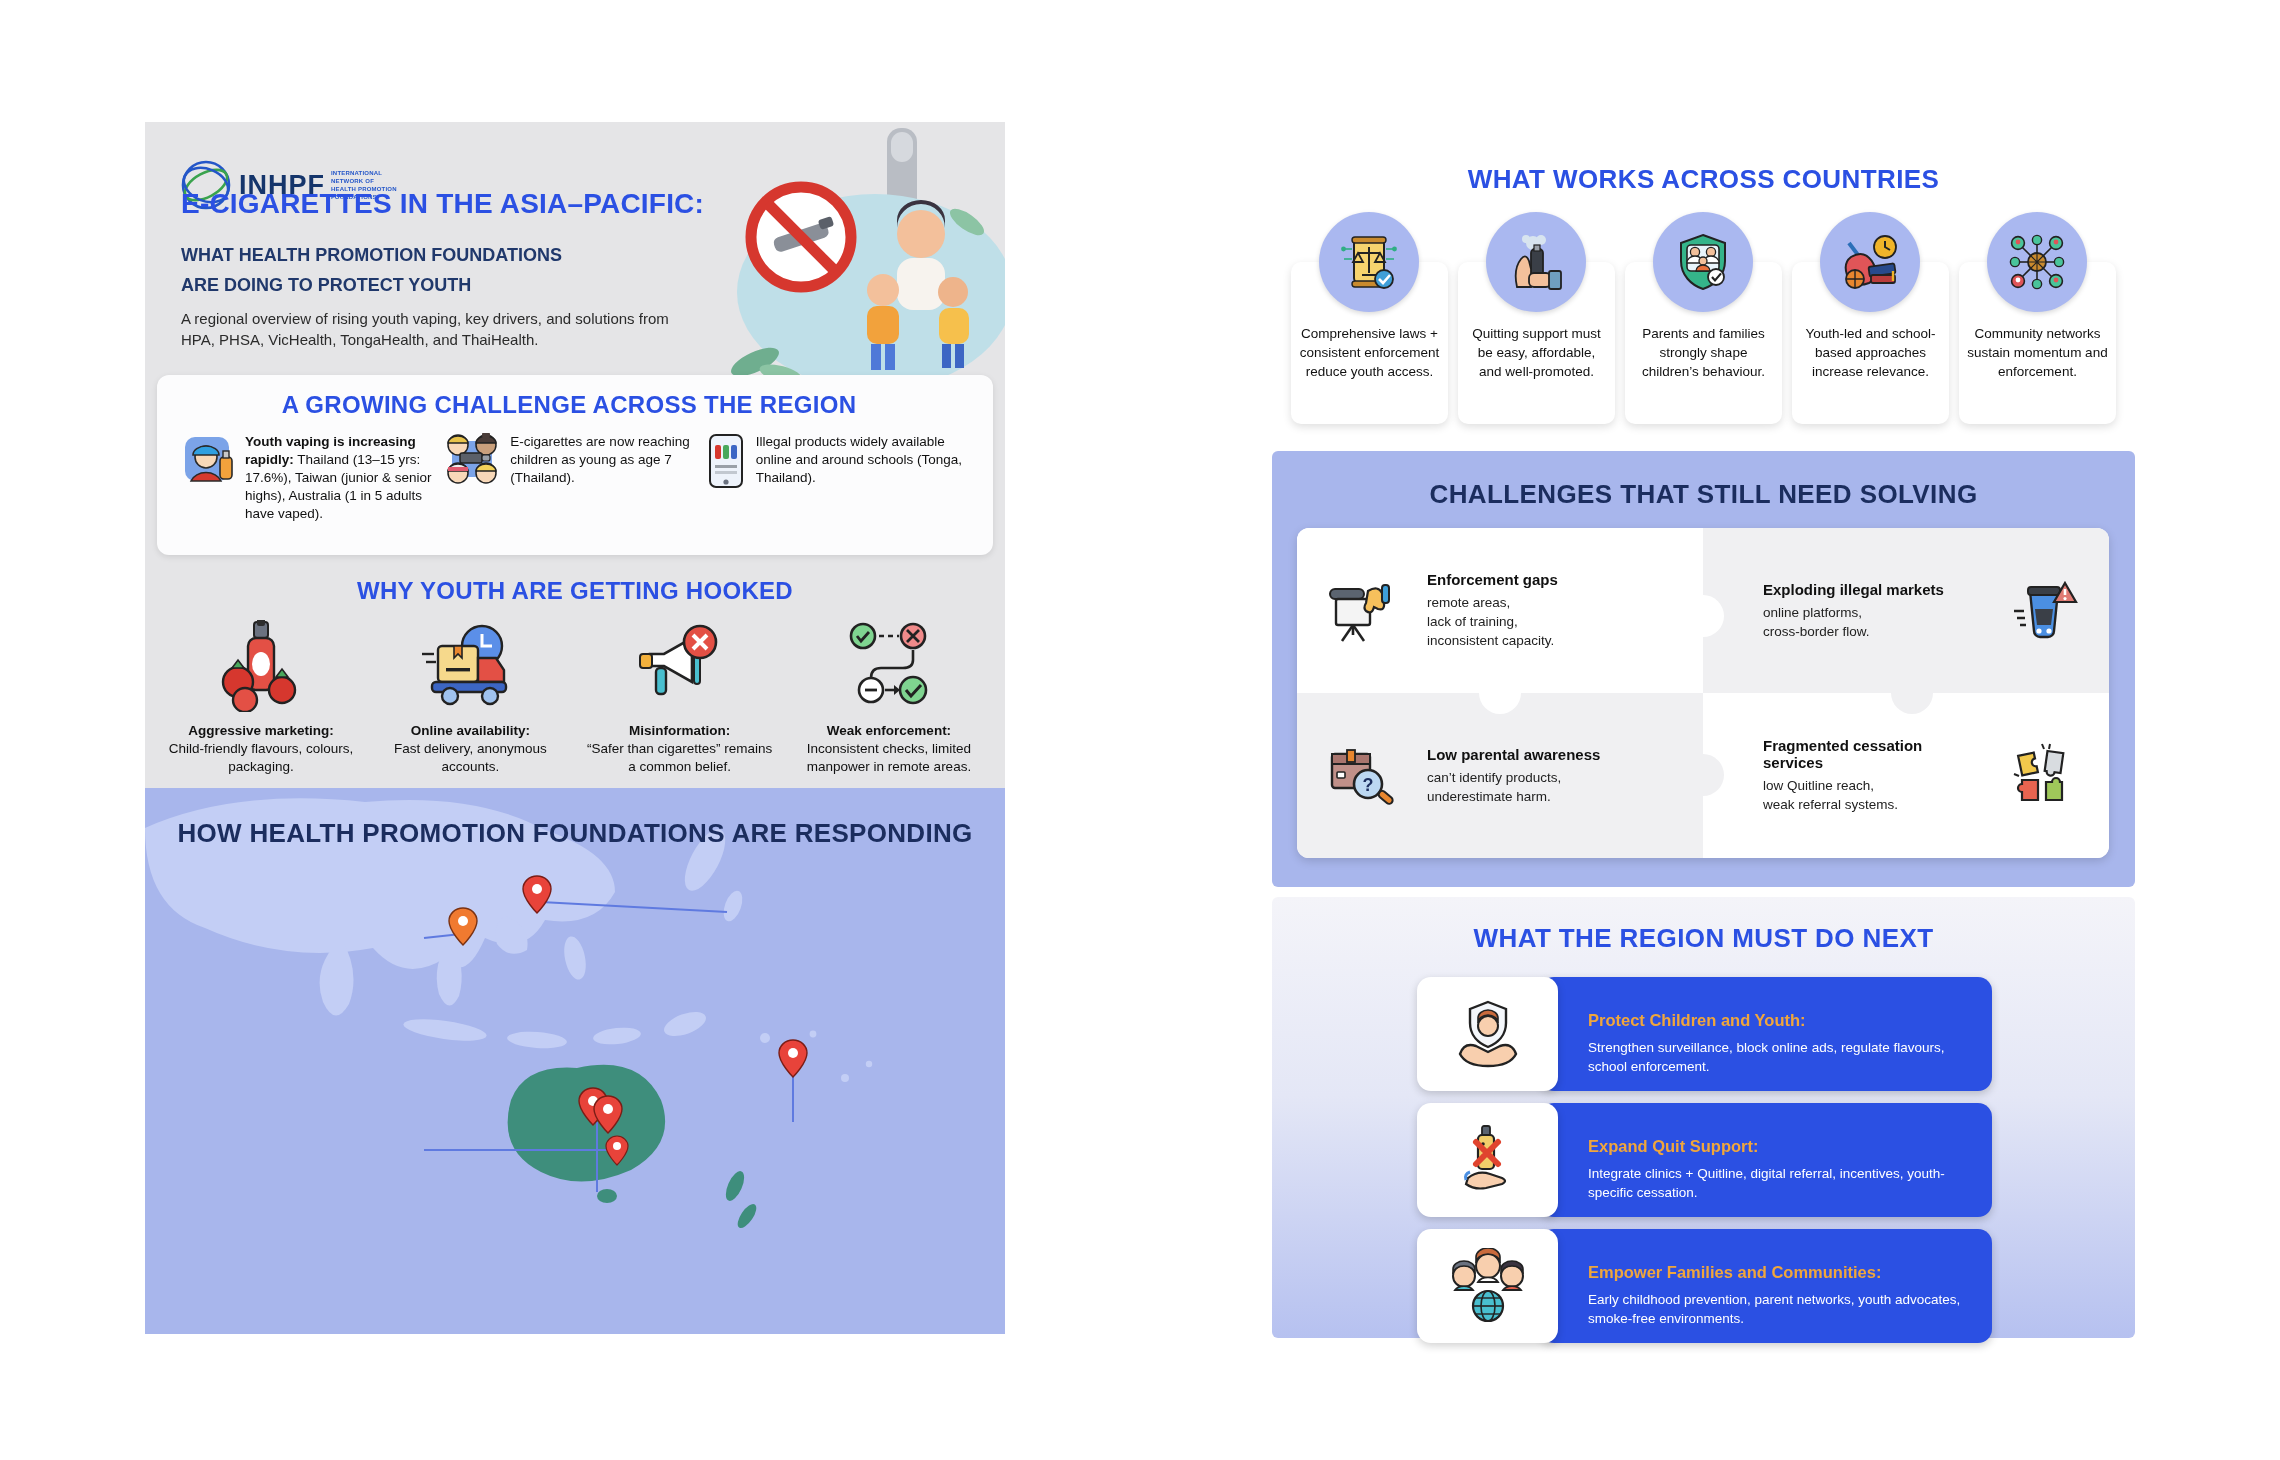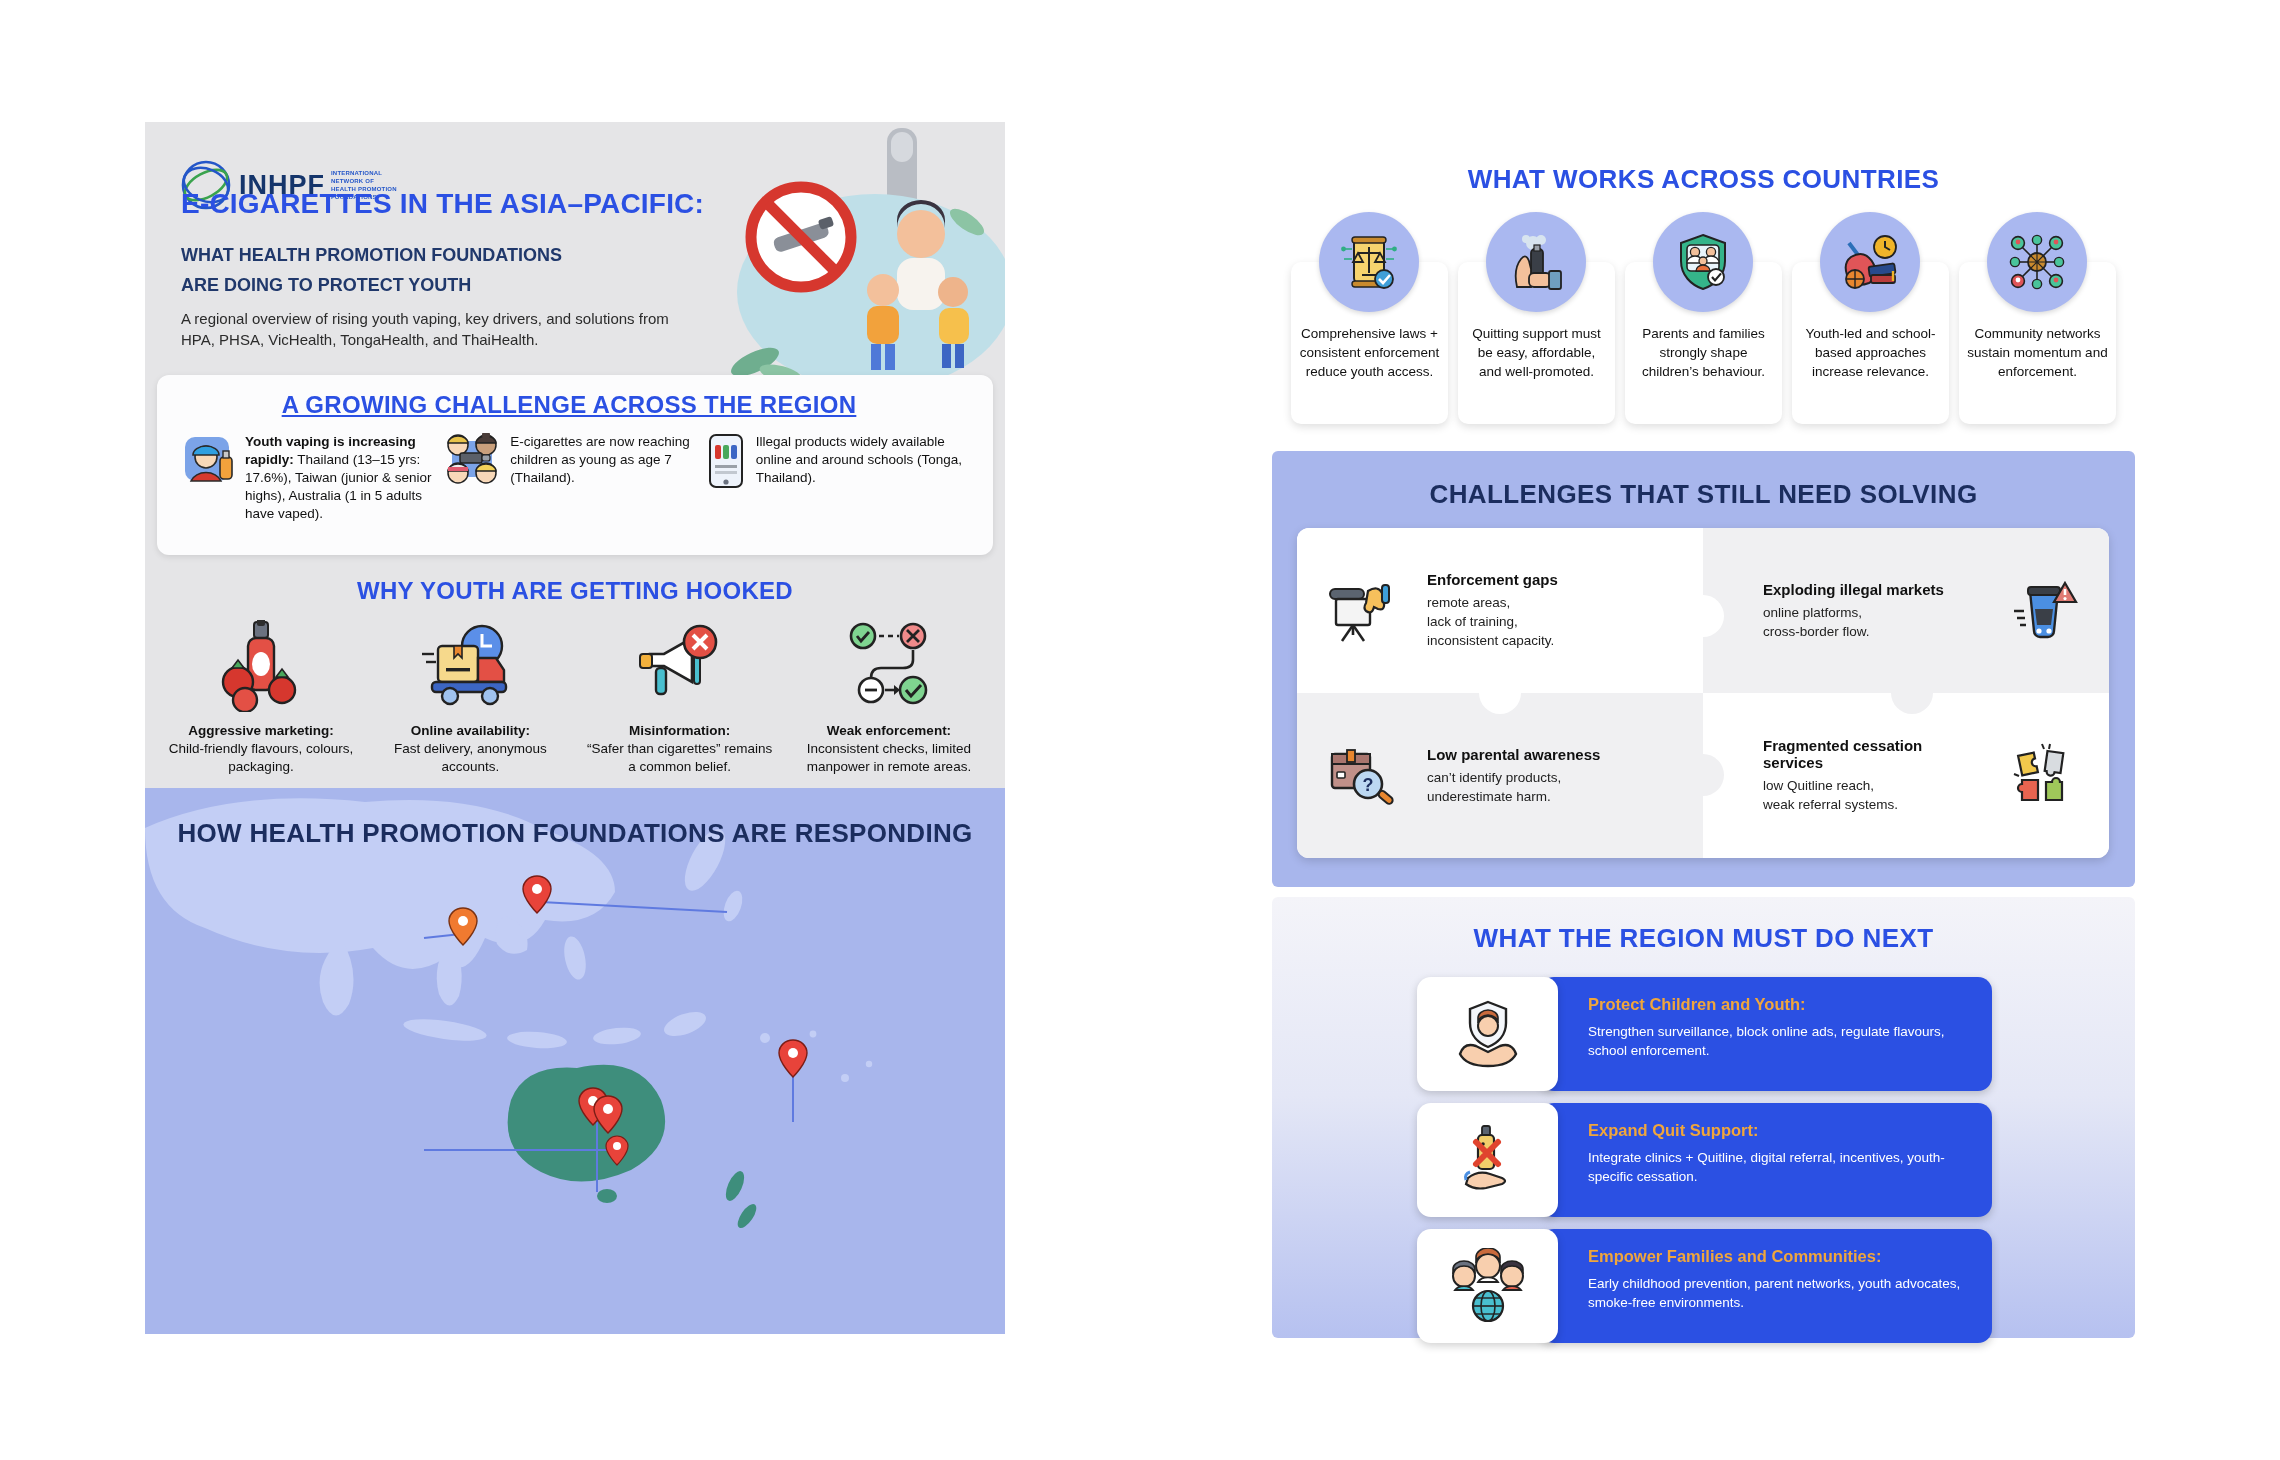--- a/index.html
+++ b/index.html
@@ -15,21 +15,21 @@
   .logo-sub{display:flex;flex-direction:column;gap:1px;}
   .logo-sub span{font-size:6px;font-weight:bold;color:#2456c8;line-height:7px;letter-spacing:.2px;}
   .lp-title{position:absolute;left:36px;top:66px;margin:0;font-size:28px;font-weight:bold;color:#2b50e3;letter-spacing:.2px;}
   .lp-sub{position:absolute;left:36px;top:118px;margin:0;font-size:18px;font-weight:bold;color:#20386b;line-height:30px;}
   .lp-intro{position:absolute;left:36px;top:186px;margin:0;width:500px;font-size:15px;color:#2b2b2b;line-height:21px;}
   .smoke-bar{position:absolute;left:742px;top:6px;width:30px;height:122px;background:#b9bdc4;border-radius:14px;}
   .smoke-bar:before{content:"";position:absolute;left:4px;top:4px;width:22px;height:30px;border-radius:12px;background:#d6d9de;}
   .hero{position:absolute;right:0px;top:40px;}
 
   .challenge-card{position:absolute;left:12px;top:253px;width:836px;height:180px;background:#fcfcfd;border-radius:12px;box-shadow:0 2px 6px rgba(0,0,0,.10);}
-  .challenge-card h3{margin:16px 12px 0 0;text-align:center;font-size:24px;color:#2b50e3;letter-spacing:.3px;text-decoration:underline;}
+  .challenge-card h3{margin:16px 12px 0 0;text-align:center;font-size:24px;color:#2b50e3;letter-spacing:.3px;}
   .ch-row{display:flex;justify-content:space-between;padding:14px 26px 0 26px;}
   .ch-item{display:flex;gap:10px;width:262px;}
   .ch-item p{margin:0;font-size:13.5px;line-height:18px;color:#111;}
   .ch-item svg{flex:none;}
 
   .hooked-title{position:absolute;left:0;top:455px;width:860px;margin:0;text-align:center;font-size:24px;color:#2b50e3;letter-spacing:.3px;font-weight:bold;}
   .hk-row{position:absolute;left:18px;top:496px;width:824px;display:flex;justify-content:space-between;}
   .hk-item{width:196px;display:flex;flex-direction:column;align-items:center;text-align:center;justify-content:center;}
   .hk-item .hk-ic{height:96px;display:flex;align-items:center;justify-content:center;}
   .hk-item p{margin:8px 0 0 0;font-size:13.5px;line-height:18px;color:#111;}
@@ -62,21 +62,21 @@
   .kA{left:385px;top:67px;background:#fff;}
   .kB{left:594px;top:144px;background:#f0f0f2;}
   .kC{left:385px;top:226px;background:#f0f0f2;}
   .kD{left:182px;top:144px;background:#fff;}
 
   .next{position:absolute;left:0;top:775px;width:863px;height:441px;background:linear-gradient(180deg,#f4f4f9 0%,#e4e7f6 45%,#b6c1f0 100%);border-radius:6px;}
   .next h3{margin:26px 0 0 0;text-align:center;font-size:26px;font-weight:bold;color:#2b50e3;letter-spacing:.4px;}
   .actions{position:absolute;left:145px;top:80px;width:575px;display:flex;flex-direction:column;gap:12px;}
   .action{position:relative;display:flex;height:114px;}
   .a-icon{position:relative;z-index:1;width:141px;height:114px;background:#fff;border-radius:14px;box-shadow:0 3px 8px rgba(0,0,0,.18);display:flex;align-items:center;justify-content:center;}
-  .a-body{flex:1;margin-left:-18px;background:#2b50e3;border-radius:14px;box-shadow:0 3px 8px rgba(0,0,0,.20);padding:18px 24px 0 48px;box-sizing:border-box;}
+  .a-body{flex:1;margin-left:-18px;background:#2b50e3;border-radius:14px;box-shadow:0 3px 8px rgba(0,0,0,.20);padding:34px 24px 0 48px;box-sizing:border-box;}
   .a-head{font-size:16.5px;font-weight:bold;color:#f0a63c;}
   .a-text{margin-top:8px;font-size:13.5px;line-height:19px;color:#fff;width:380px;}
 </style>
 </head>
 <body>
 
 <div class="canvas">
 
   <section class="panel-left">
     <div class="lp-header">

